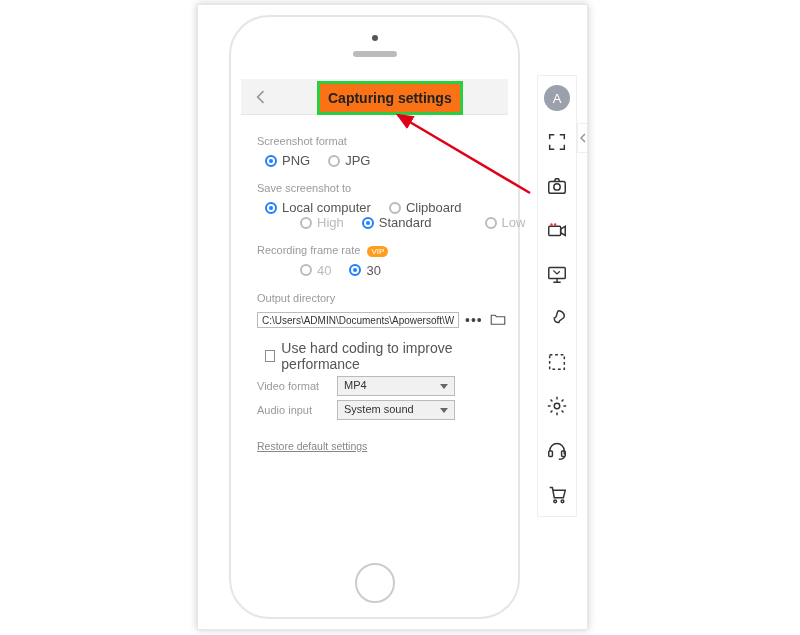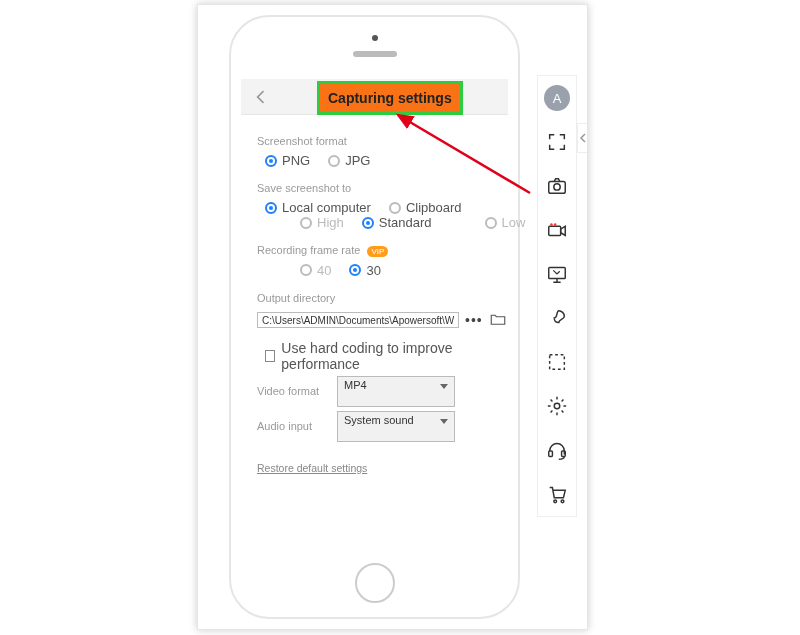--- a/index.html
+++ b/index.html
@@ -74,21 +74,21 @@
   .browse { font-size:14px; letter-spacing:1px; color:#444; }
   .folder-icon svg { width:18px; height:18px; }
 
   .cbrow { display:flex; align-items:center; gap:6px; margin-top:10px; margin-left:8px;}
   .cb { width:12px; height:12px; border:1px solid #888; background:#fff; }
   .cblabel { font-size:14px; color:#555; }
 
   .kvrow { display:flex; align-items:center; margin-top:4px; }
   .kvrow .k { width:80px; color:#9a9a9a; font-size:11px; }
   .kvrow .sel-like {
-    width:118px; height:31px; border:1px solid #bbb; background:#f1f1f1;
+    width:118px; height:20px; border:1px solid #bbb; background:#f1f1f1;
     font-size:11px; color:#333; padding:2px 6px; position:relative;
   }
   .kvrow .sel-like:after {
     content:""; position:absolute; right:6px; top:7px;
     border-left:4px solid transparent; border-right:4px solid transparent; border-top:5px solid #666;
   }
 
   .restore { margin-top:20px; font-size:10.5px; color:#888; text-decoration:underline; display:inline-block;}
 
   

